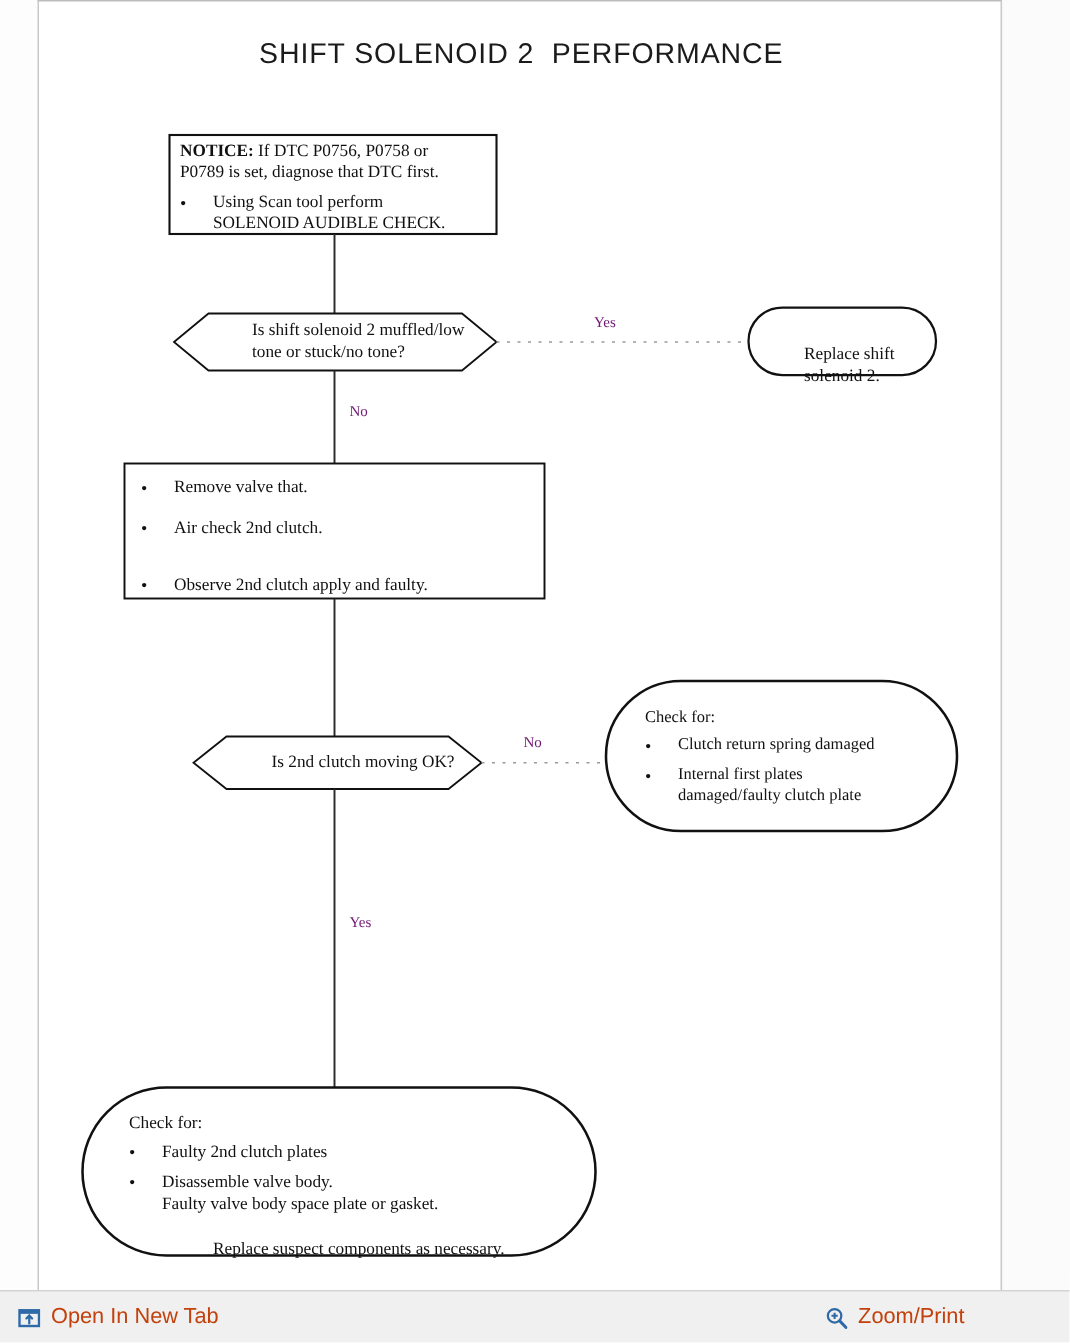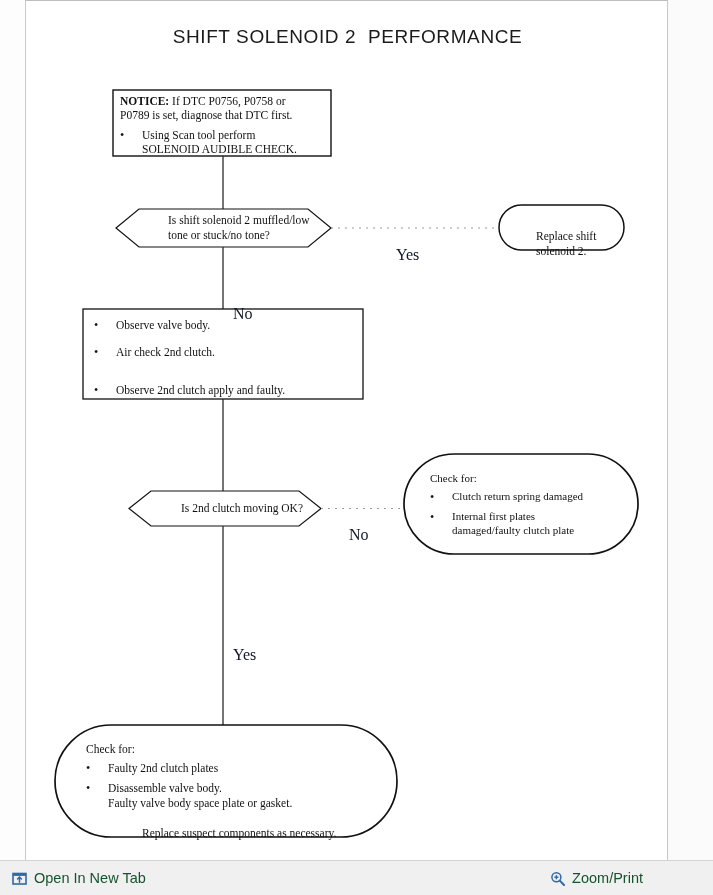--- a/index.html
+++ b/index.html
@@ -94,23 +94,22 @@
     width: 22px;
     text-align: left;
     font-size: 12px;
     line-height: 1.25;
   }
   .bullet-body { flex: 1 1 auto; }
 
   .edge-label {
     position: absolute;
     font-family: "Liberation Serif", serif;
-    font-size: 16px;
-    color: #0f172a;
-    margin-top: 36px;
+    font-size: 10px;
+    color: #701a75;
   }
 
   .shape-label {
     position: absolute;
     font-family: "Liberation Serif", serif;
     font-size: 11.5px;
     color: #111111;
     line-height: 1.3;
     margin-left: 24px;
   }
@@ -135,21 +134,21 @@
     top: 860px;
     width: 44px;
     height: 35px;
     background: #fafafa;
     border-top: 1px solid #d3d3d3;
   }
   .tb-link {
     display: flex;
     align-items: center;
     gap: 7px;
-    color: #14532d;
+    color: #c2410c;
     font-family: "Liberation Sans", sans-serif;
     font-size: 14.5px;
     cursor: pointer;
     user-select: none;
     z-index: 3;
   }
   .tb-link svg { display: block; }
 </style>
 </head>
 <body>
@@ -218,21 +217,21 @@
       <div class="edge-label" style="left:207px; top:268px;">No</div>
 
       <div class="shape-label" style="left:486px; top:228px; width:105px;">
         <div>Replace shift</div>
         <div>solenoid 2.</div>
       </div>
 
       <div class="tbox" style="left:68px; top:313px; width:262px; font-size:11.5px;">
         <div class="bullet-row" style="margin-top:4px;">
           <div class="bullet-dot">•</div>
-          <div class="bullet-body">Observe valve body.</div>
+          <div class="bullet-body">Remove valve that.</div>
         </div>
         <div class="bullet-row" style="margin-top:12px;">
           <div class="bullet-dot">•</div>
           <div class="bullet-body">Air check 2nd clutch.</div>
         </div>
         <div class="bullet-row" style="margin-top:23px;">
           <div class="bullet-dot">•</div>
           <div class="bullet-body">Observe 2nd clutch apply and faulty.</div>
         </div>
       </div>

